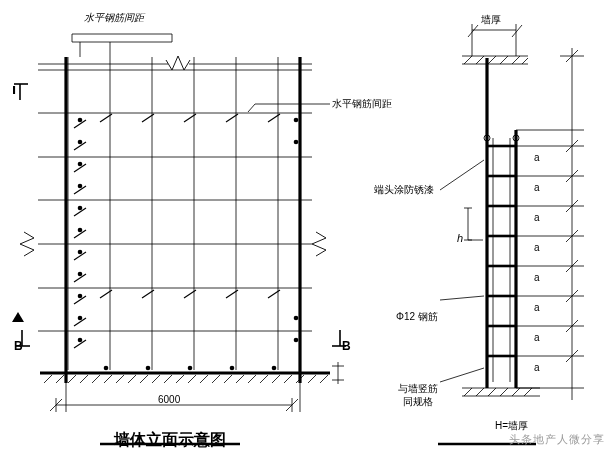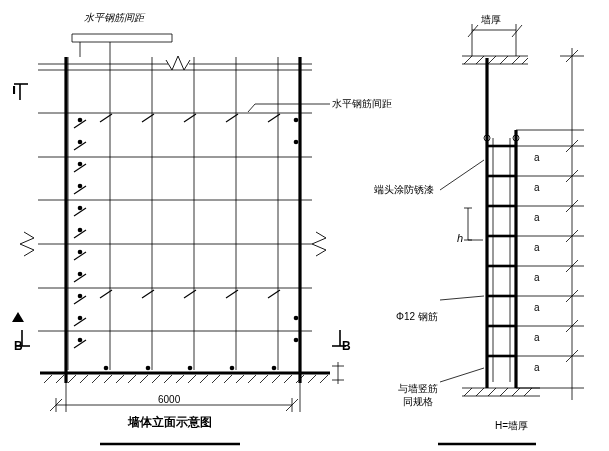--- a/index.html
+++ b/index.html
@@ -300,16 +300,17 @@
 <div class="lbl" style="left:534px;top:302px;">a</div>
 <div class="lbl" style="left:534px;top:332px;">a</div>
 <div class="lbl" style="left:534px;top:362px;">a</div>
 
 <div class="lbl" style="left:158px;top:394px;">6000</div>
 
 <div class="lbl bold" style="left:14px;top:340px;font-size:12px;">B</div>
 <div class="lbl bold" style="left:342px;top:340px;font-size:12px;">B</div>
 <div class="lbl bold" style="left:12px;top:84px;font-size:11px;">Ⅰ</div>
 
-<div class="lbl bold c" style="left:110px;top:416px;width:120px;font-size:12px;">墙体立面示意图</div>
-
+<div class="lbl bold c" style="left:110px;top:434px;width:120px;font-size:16px;">墙体立面示意图</div>
+
+<div class="wm">头条地产人微分享</div>
 
 </div>
 
 </body></html>

